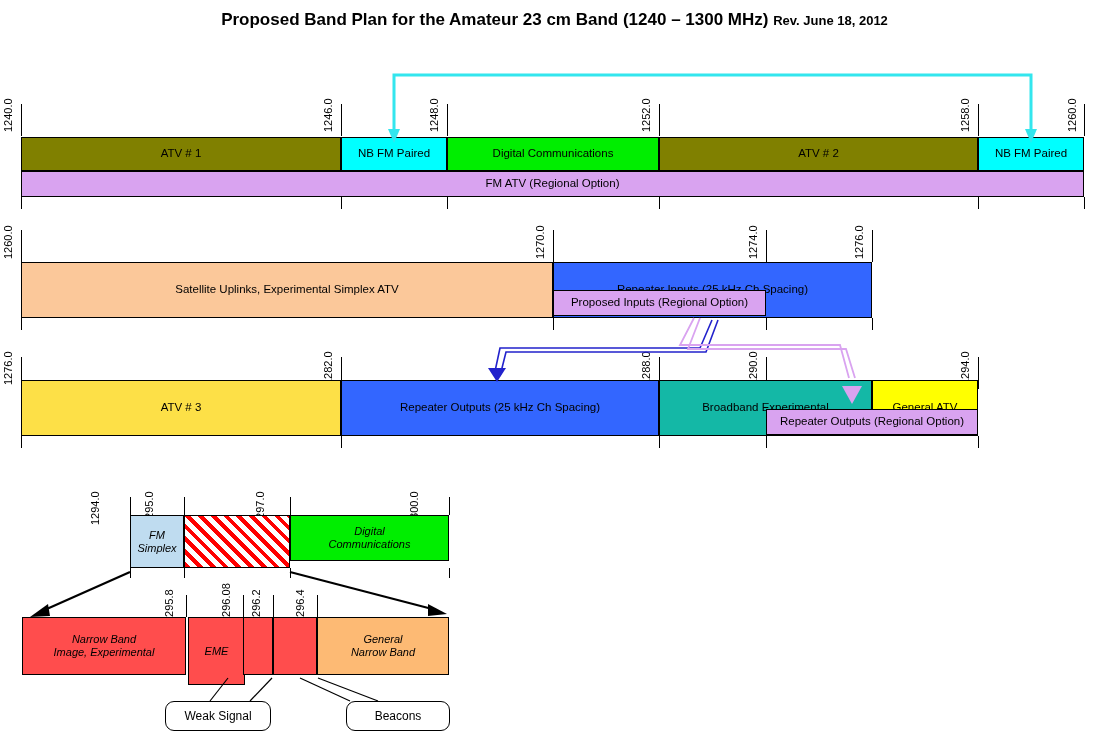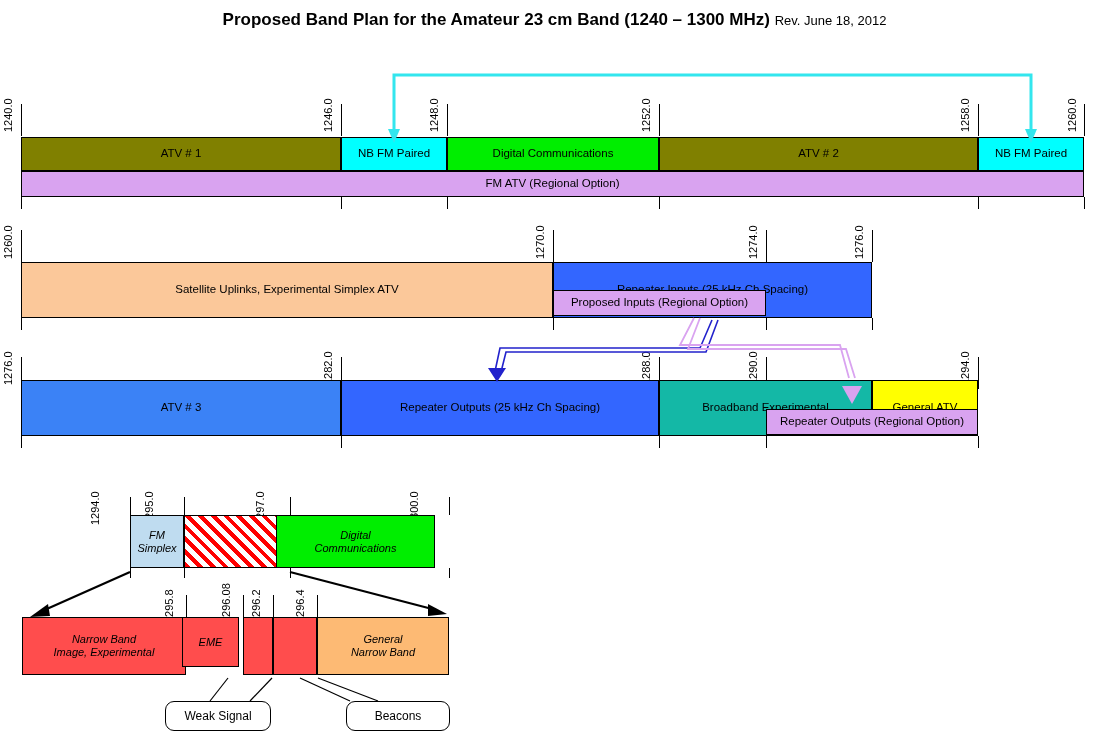--- a/index.html
+++ b/index.html
@@ -7,21 +7,21 @@
     width:1109px;height:752px;
     background:#ffffff;
     font-family:"Liberation Sans", sans-serif;
     position:relative;
     overflow:hidden;
   }
   .title{
     position:absolute;left:0;top:10px;width:1109px;text-align:center;
     font-size:17px;font-weight:bold;color:#000;
   }
-  .title .rev{font-size:13px;font-weight:normal;}
+  .title .rev{font-size:13px;font-weight:bold;}
 
   
   .tick{
     position:absolute;
     font-size:11px;
     color:#000;
     white-space:nowrap;
     transform-origin:left bottom;
     transform:rotate(-90deg);
   }
@@ -119,21 +119,21 @@
 <div class="tick" style="left:652px;top:373px;">1288.0</div>
 <div class="tick" style="left:759px;top:373px;">1290.0</div>
 <div class="tick" style="left:971px;top:373px;">1294.0</div>
 
 <div class="tickline" style="left:21px;top:357px;height:32px;"></div>
 <div class="tickline" style="left:341px;top:357px;height:32px;"></div>
 <div class="tickline" style="left:659px;top:357px;height:32px;"></div>
 <div class="tickline" style="left:766px;top:357px;height:32px;"></div>
 <div class="tickline" style="left:978px;top:357px;height:32px;"></div>
 
-<div class="band" style="left:21px;top:380px;width:320px;height:56px;background:#3b82f6;">ATV # 3</div>
+<div class="band" style="left:21px;top:380px;width:320px;height:56px;background:#fde047;">ATV # 3</div>
 <div class="band" style="left:341px;top:380px;width:318px;height:56px;background:#3366ff;">Repeater Outputs (25 kHz Ch Spacing)</div>
 <div class="band" style="left:659px;top:380px;width:213px;height:56px;background:#14b8a6;">Broadband Experimental</div>
 <div class="band" style="left:872px;top:380px;width:106px;height:56px;background:#ffff00;">General ATV</div>
 <div class="band" style="left:766px;top:409px;width:212px;height:26px;background:#d9a3f0;">Repeater Outputs (Regional Option)</div>
 
 <div class="tickline" style="left:21px;top:436px;height:12px;"></div>
 <div class="tickline" style="left:341px;top:436px;height:12px;"></div>
 <div class="tickline" style="left:659px;top:436px;height:12px;"></div>
 <div class="tickline" style="left:766px;top:436px;height:12px;"></div>
 <div class="tickline" style="left:978px;top:436px;height:12px;"></div>
@@ -144,41 +144,41 @@
 <div class="tick" style="left:420px;top:513px;">1300.0</div>
 
 <div class="tickline" style="left:130px;top:497px;height:18px;"></div>
 <div class="tickline" style="left:184px;top:497px;height:18px;"></div>
 <div class="tickline" style="left:290px;top:497px;height:18px;"></div>
 <div class="tickline" style="left:449px;top:497px;height:18px;"></div>
 
 <div class="band small" style="left:130px;top:515px;width:54px;height:53px;background:#bfdcf0;white-space:pre-line;">FM
 Simplex</div>
 <div class="band small hatch" style="left:184px;top:515px;width:106px;height:53px;"></div>
-<div class="band small" style="left:276px;top:515px;width:159px;height:53px;background:#00ee00;white-space:pre-line;">Digital
+<div class="band small" style="left:290px;top:515px;width:159px;height:46px;background:#00ee00;white-space:pre-line;">Digital
 Communications</div>
 
 <div class="tickline" style="left:130px;top:568px;height:10px;"></div>
 <div class="tickline" style="left:184px;top:568px;height:10px;"></div>
 <div class="tickline" style="left:290px;top:568px;height:10px;"></div>
 <div class="tickline" style="left:449px;top:568px;height:10px;"></div>
 
 <div class="tick" style="left:175px;top:611px;">1295.8</div>
 <div class="tick" style="left:232px;top:611px;">1296.08</div>
 <div class="tick" style="left:262px;top:611px;">1296.2</div>
 <div class="tick" style="left:306px;top:611px;">1296.4</div>
 
 <div class="tickline" style="left:186px;top:595px;height:22px;"></div>
 <div class="tickline" style="left:243px;top:595px;height:22px;"></div>
 <div class="tickline" style="left:273px;top:595px;height:22px;"></div>
 <div class="tickline" style="left:317px;top:595px;height:22px;"></div>
 
 <div class="band small" style="left:22px;top:617px;width:164px;height:58px;background:#ff4d4d;white-space:pre-line;">Narrow Band
 Image, Experimental</div>
-<div class="band small" style="left:182px;top:617px;width:57px;height:50px;background:#ff4d4d;">EME</div>
+<div class="band small" style="left:188px;top:617px;width:57px;height:68px;background:#ff4d4d;">EME</div>
 <div class="band small" style="left:243px;top:617px;width:30px;height:58px;background:#ff4d4d;"></div>
 <div class="band small" style="left:273px;top:617px;width:44px;height:58px;background:#ff4d4d;"></div>
 <div class="band small" style="left:317px;top:617px;width:132px;height:58px;background:#fdba74;white-space:pre-line;">General
 Narrow Band</div>
 
 <div class="callout" style="left:165px;top:701px;width:106px;height:30px;">Weak Signal</div>
 <div class="callout" style="left:318px;top:701px;width:104px;height:30px;margin-left:28px;">Beacons</div>
 
 <svg class="overlay">
 

